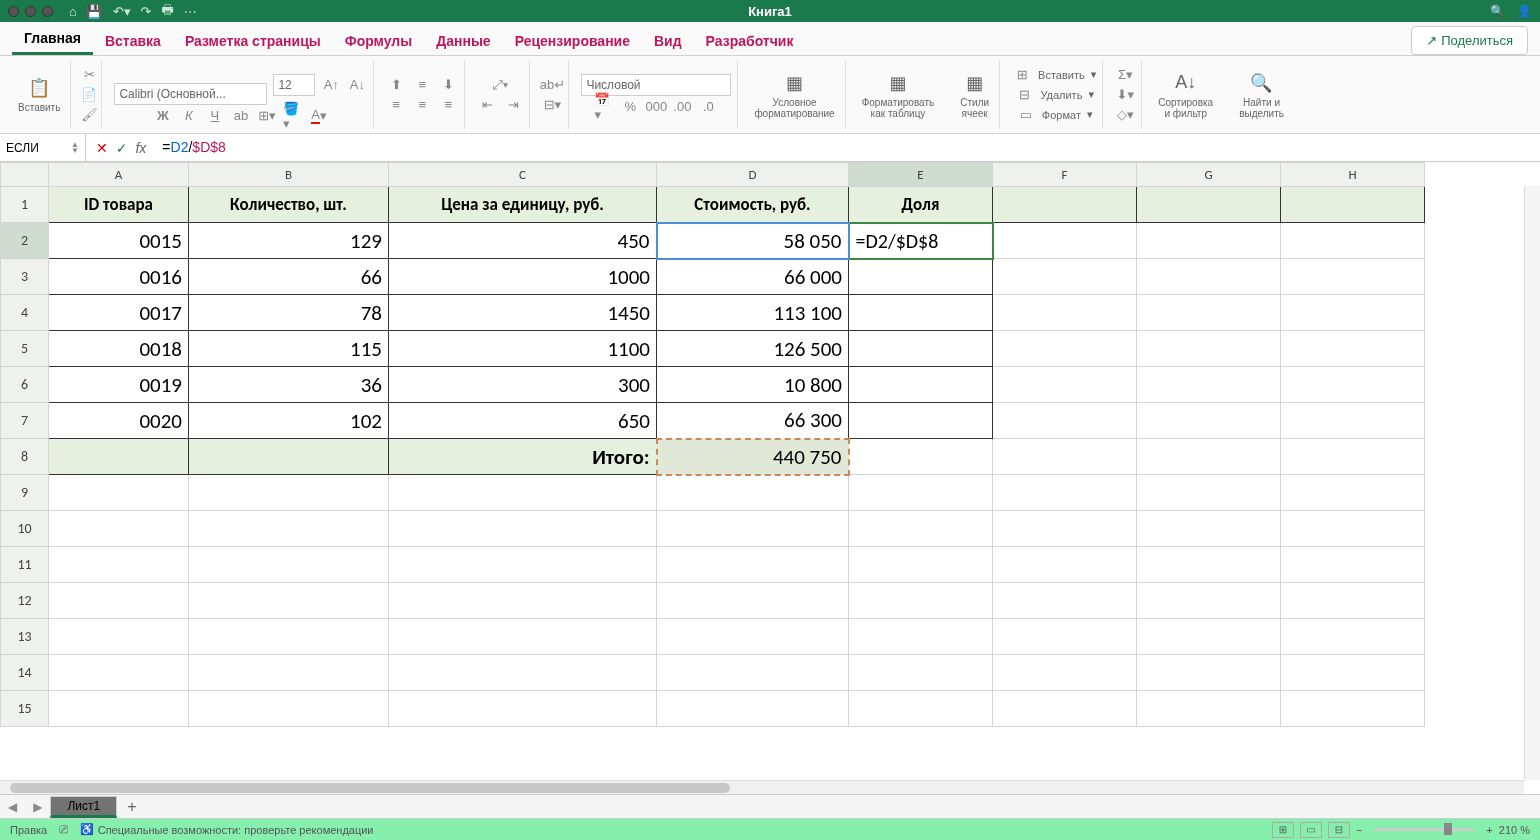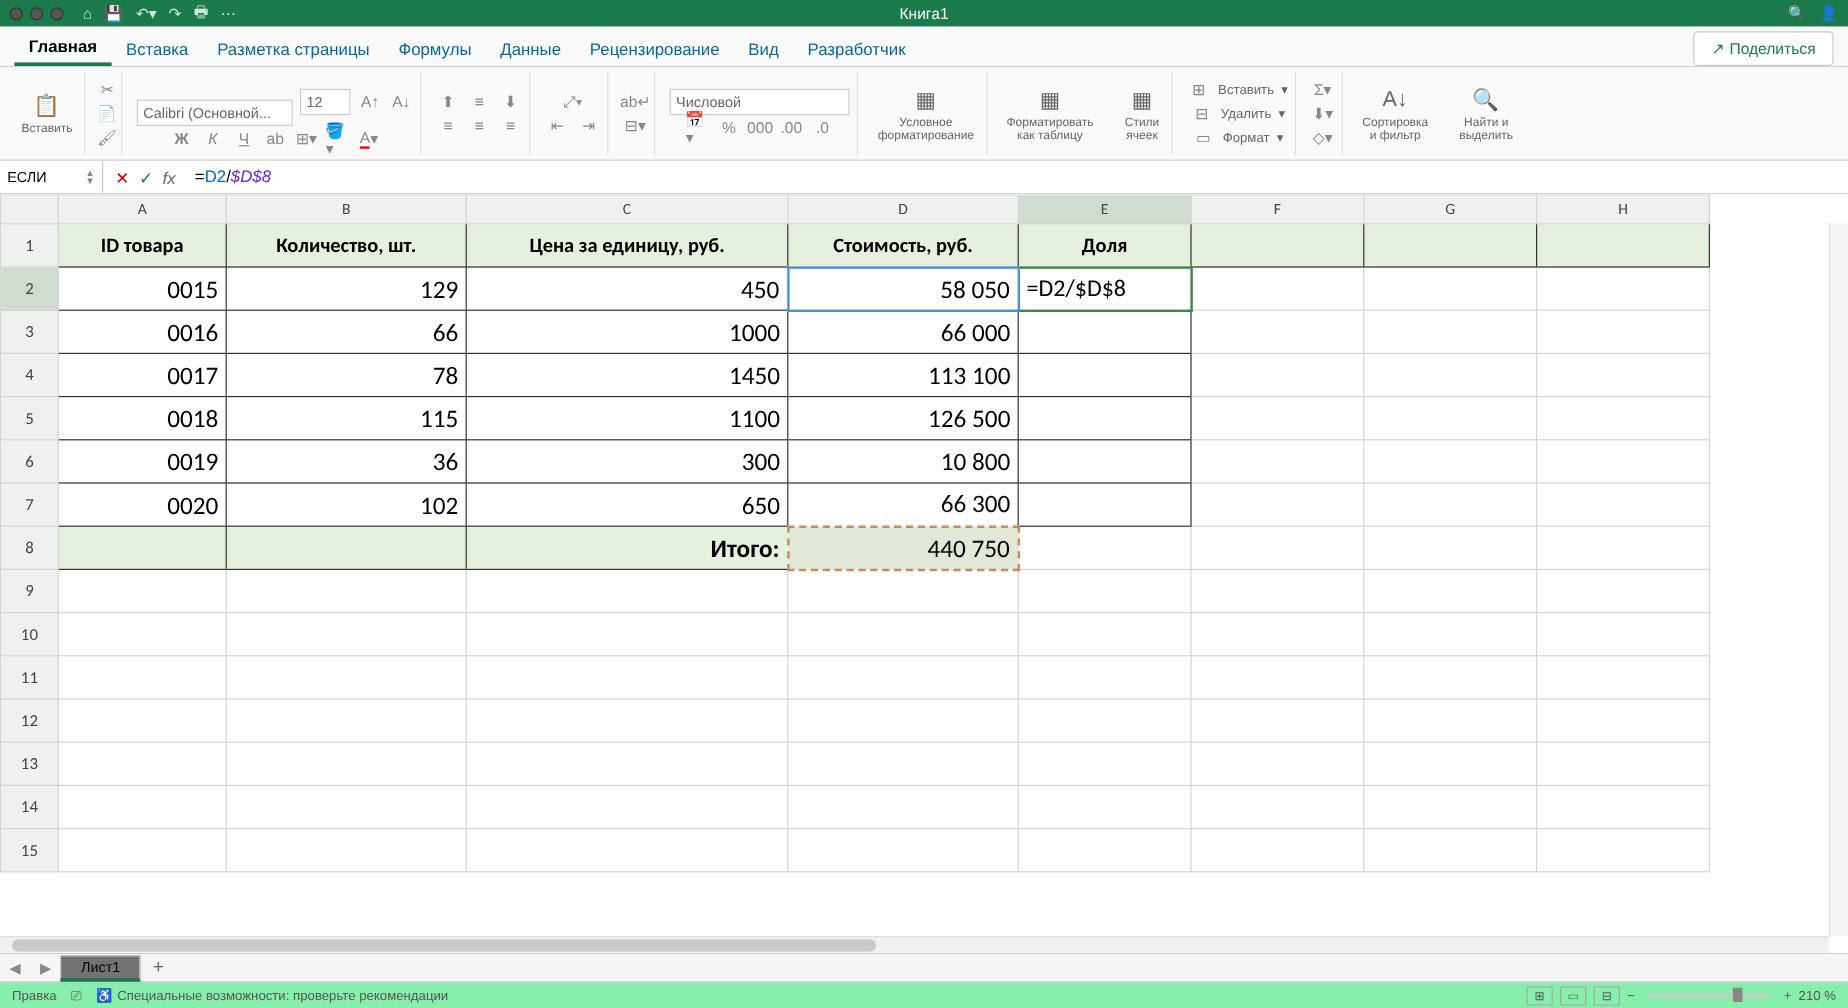--- a/index.html
+++ b/index.html
@@ -2,48 +2,48 @@
 <html><head>
 <meta charset="utf-8">
 <style>
 * { margin:0; padding:0; box-sizing:border-box; font-family:-apple-system,BlinkMacSystemFont,"Segoe UI",Arial,sans-serif; }
 body { background:#f0f0f0; overflow:hidden; width:1540px; height:840px; }
 .titlebar { height:22px; background:#1a7a4c; display:flex; align-items:center; padding:0 8px; color:#fff; font-size:12px; position:relative; }
 .traffic { display:flex; gap:6px; }
 .tl { width:11px; height:11px; border-radius:50%; background:#555; border:1px solid #333; }
 .qa { display:flex; gap:10px; margin-left:16px; align-items:center; }
 .qa span { color:#cfe8d9; font-size:13px; cursor:pointer; }
-.title-center { position:absolute; left:50%; transform:translateX(-50%); font-weight:400; font-size:13px; }
+.title-center { position:absolute; left:50%; transform:translateX(-50%); font-weight:700; font-size:13px; }
 .title-right { margin-left:auto; display:flex; gap:12px; }
 .tabs { height:34px; background:#fafafa; display:flex; align-items:end; padding:0 12px; border-bottom:1px solid #d0d0d0; font-size:14px;justify-content:center; }
-.tab { padding:6px 12px; cursor:pointer; color:#0369a1; }
+.tab { padding:6px 12px; cursor:pointer; color:#be185d;font-weight:bold; }
 .tab.active { font-weight:700; border-bottom:3px solid #1a7a4c; color:#000; }
 .ribbon { height:78px; background:#fafafa; display:flex; align-items:center; padding:4px 8px; gap:6px; border-bottom:1px solid #d0d0d0; font-size:11px; color:#666; }
 .rg { display:flex; flex-direction:column; align-items:center; gap:2px; padding:2px 6px; border-right:1px solid #e0e0e0; height:100%; justify-content:center; }
 .rg.noborder { border-right:none; }
 .rg-row { display:flex; gap:6px; align-items:center; }
 .big-btn { display:flex; flex-direction:column; align-items:center; gap:2px; padding:4px; cursor:pointer; }
 .big-btn .ic { width:28px; height:24px; display:flex; align-items:center; justify-content:center; font-size:18px; }
 .big-btn span { font-size:10px; text-align:center; line-height:1.1; }
 .small-ic { width:20px; height:18px; display:flex; align-items:center; justify-content:center; font-size:13px; color:#888; cursor:pointer; }
 .font-sel { height:22px; border:1px solid #ccc; background:#fff; padding:0 4px; font-size:12px; color:#666; display:flex; align-items:center; }
-.font-sel.w1 { width:130px;margin-top:18px; }
+.font-sel.w1 { width:153px;margin-top:18px; }
 .font-sel.w2 { width:42px; }
 .share-btn { margin-left:auto; padding:6px 14px; background:#fff; border:1px solid #ccc; border-radius:4px; font-size:13px; color:#1a7a4c; cursor:pointer; display:flex; align-items:center; gap:4px; }
 .formula-bar { height:28px; background:#fff; border-bottom:1px solid #ccc; display:flex; align-items:center; font-size:13px; }
 .name-box { width:86px; height:100%; border-right:1px solid #ccc; display:flex; align-items:center; padding:0 6px; }
 .name-box input { border:none; width:56px; font-size:12px; outline:none; }
 .name-box .dd { font-size:8px; color:#888; margin-left:auto; line-height:0.7; }
 .fb-btns { display:flex; gap:8px; padding:0 10px; align-items:center; }
 .fb-btns span { cursor:pointer; font-size:14px; }
 .fx { font-style:italic; color:#666; font-size:12px; }
 .formula-input { flex:1; padding:0 6px; font-family:Calibri,Arial; font-size:14px; }
 .formula-input .f-black { color:#000; }
 .formula-input .f-blue { color:#0066cc; }
-.formula-input .f-green { color:#6d28d9;font-style:italic; }
+.formula-input .f-green { color:#be185d; }
 .grid-area { position:relative; background:#fff; height:calc(100% - 22px - 34px - 78px - 28px - 24px - 22px); overflow:hidden; }
 table.sheet { border-collapse:collapse; table-layout:fixed; }
 .sheet th, .sheet td { border:1px solid #d4d4d4; font-family:Calibri,Arial,sans-serif; }
 .sheet thead th { background:#eef1ee; height:24px; font-weight:400; font-size:13px; color:#444; text-align:center; }
 .sheet thead th.corner { background:#eef1ee; width:48px; }
 .sheet tbody th { background:#eef1ee; width:48px; text-align:center; font-weight:400; font-size:14px; color:#444; padding:0 4px; }
 .sheet td { height:36px; padding:0 6px; font-size:21px; color:#000; text-align:right; vertical-align:middle; }
 .sheet tr.hdr td { background:#e6f0de; font-weight:700; text-align:center; font-size:17px; border:1px solid #333; }
 .sheet tr.data td.bordered { border:1px solid #333; }
 .sheet tr.total td.lbl { background:#e6f0de; font-weight:700; text-align:right; border:1px solid #333; }

